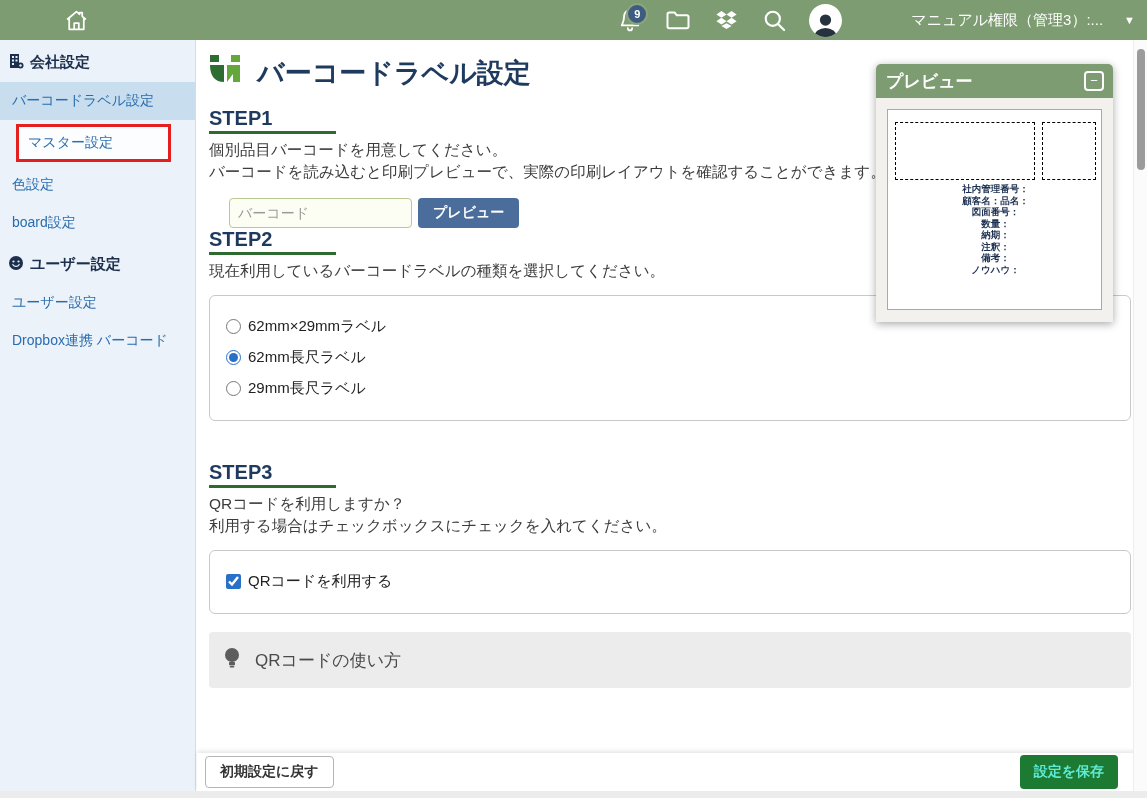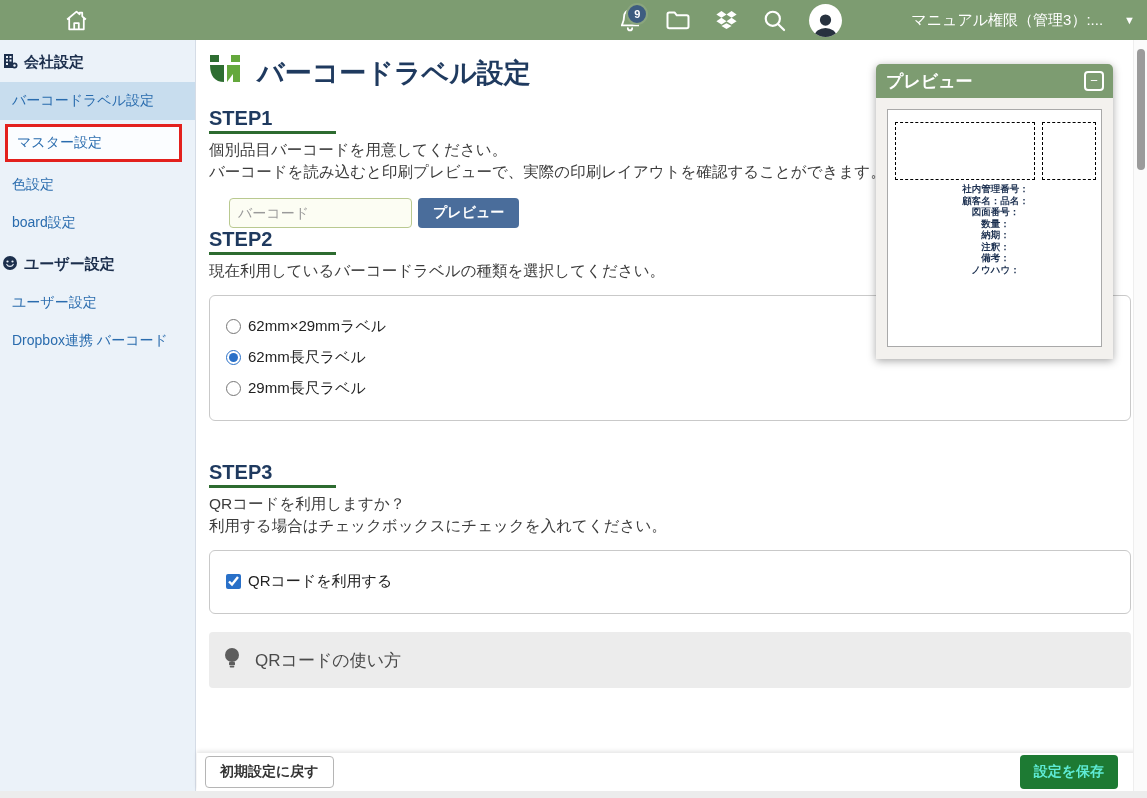--- a/index.html
+++ b/index.html
@@ -14,24 +14,24 @@
   .hamburger { display:flex; flex-direction:column; gap:4px; width:24px; }
   .hamburger span { height:2px; background:#fff; border-radius:1px; }
   .bell-wrap { position:relative; }
   .badge { position:absolute; top:-4px; left:9px; min-width:22px; height:22px; background:#3d5c80; border:2px solid #8aa57e; border-radius:50%; color:#fff; font-size:11px; font-weight:bold; display:flex; align-items:center; justify-content:center; }
   .avatar { width:33px; height:33px; background:#fff; border-radius:50%; display:flex; align-items:flex-end; justify-content:center; overflow:hidden; cursor:pointer; }
   .username { color:#fff; font-size:15px; white-space:nowrap; cursor:pointer;margin-left:48px; }
   .chevron { color:#fff; font-size:11px; cursor:pointer; }
 
   
   .sidebar { position:absolute; top:40px; left:0; bottom:0; width:196px; background:#ebf2f9; border-right:1px solid #d5dce6; z-index:5; }
-  .side-header { display:flex; align-items:center; gap:6px; font-size:15px; font-weight:bold; color:#1c2f4d; padding:13px 12px 10px 2px; }
+  .side-header { display:flex; align-items:center; gap:6px; font-size:15px; font-weight:bold; color:#1c2f4d; padding:13px 12px 10px 8px; }
   .side-item { display:block; font-size:14px; color:#2a6cae; padding:10px 12px; cursor:pointer; text-decoration:none; }
   .side-item.active { background:#c8ddee; }
-  .side-item.annotated { margin:4px 0 4px 5px; width:177px; border:3px solid #e3201d; background:#fbfdff; padding:7px 9px; }
+  .side-item.annotated { margin:4px 0 4px 16px; width:155px; border:3px solid #e3201d; background:#fbfdff; padding:7px 9px; }
 
   
   .main { position:absolute; top:40px; left:197px; right:0; bottom:0; background:#fff; padding:14px 16px 0 12px; overflow:hidden; }
   .title-row { display:flex; align-items:center; gap:10px; margin-bottom:16px; }
   .page-title { font-size:27px; font-weight:bold; color:#1f3a5f; }
   .step-heading { display:inline-block; min-width:127px; font-size:20px; font-weight:bold; color:#1f3a5f; border-bottom:3px solid #2d6b30; padding-bottom:1px; margin-bottom:4px; }
   .desc { font-size:15.5px; color:#3c3c3c; line-height:20px; margin-top:2px; }
   .input-row { display:flex; align-items:center; gap:6px; margin:16px 0 0 20px; }
   .barcode-input { width:183px; height:30px; background:#fcfdf3; border:1px solid #b9c990; border-radius:4px; padding:0 8px; font-size:14px; color:#333; outline:none; }
   .barcode-input::placeholder { color:#9a9a9a; }
@@ -43,21 +43,21 @@
   .opt-row label { cursor:pointer; }
   .opt-row.indent { margin-left:20px; }
   .qr-bar { margin-top:18px; background:#ececec; border-radius:4px; height:56px; display:flex; align-items:center; gap:14px; padding:0 14px; color:#4a4a4a; font-size:17px; cursor:pointer; }
 
   
   .preview-panel { position:absolute; top:64px; left:876px; width:237px; background:#f3f1ee; border-radius:5px 5px 0 0; box-shadow:0 2px 8px rgba(0,0,0,0.35); z-index:20; }
   .preview-header { height:34px; background:#7d9c71; border-radius:5px 5px 0 0; display:flex; align-items:center; justify-content:space-between; padding:0 9px 0 10px; }
   .preview-title { color:#fff; font-size:17px; font-weight:bold; }
   .min-btn { width:20px; height:20px; border:2px solid #fff; border-radius:4px; color:#fff; font-size:13px; line-height:16px; text-align:center; cursor:pointer; background:transparent; }
   .preview-body { padding:11px 11px 12px; }
-  .label-sheet { background:#fff; border:1px solid #a9a9a9; height:238px; padding:12px 5px 0 7px; }
+  .label-sheet { background:#fff; border:1px solid #a9a9a9; height:201px; padding:12px 5px 0 7px; }
   .dashed-row { display:flex; gap:7px; }
   .dash-box { border:1px dashed #000; height:58px; }
   .dash-box.wide { width:147px; }
   .dash-box.small { width:56px; }
   .label-lines { margin-top:3px; }
   .label-line { text-align:center; font-size:9.5px; font-weight:bold; color:#1c3050; line-height:11.5px; white-space:nowrap; }
 
   
   .footer-bar { position:absolute; left:197px; right:0; bottom:7px; height:38px; background:#fff; box-shadow:0 -2px 4px rgba(0,0,0,0.10); display:flex; align-items:center; justify-content:space-between; padding:0 29px 0 8px; z-index:25; }
   .btn-reset { background:#fff; border:1px solid #b5b5b5; border-radius:4px; color:#333; font-size:14px; font-weight:bold; padding:6px 14px; cursor:pointer; }

